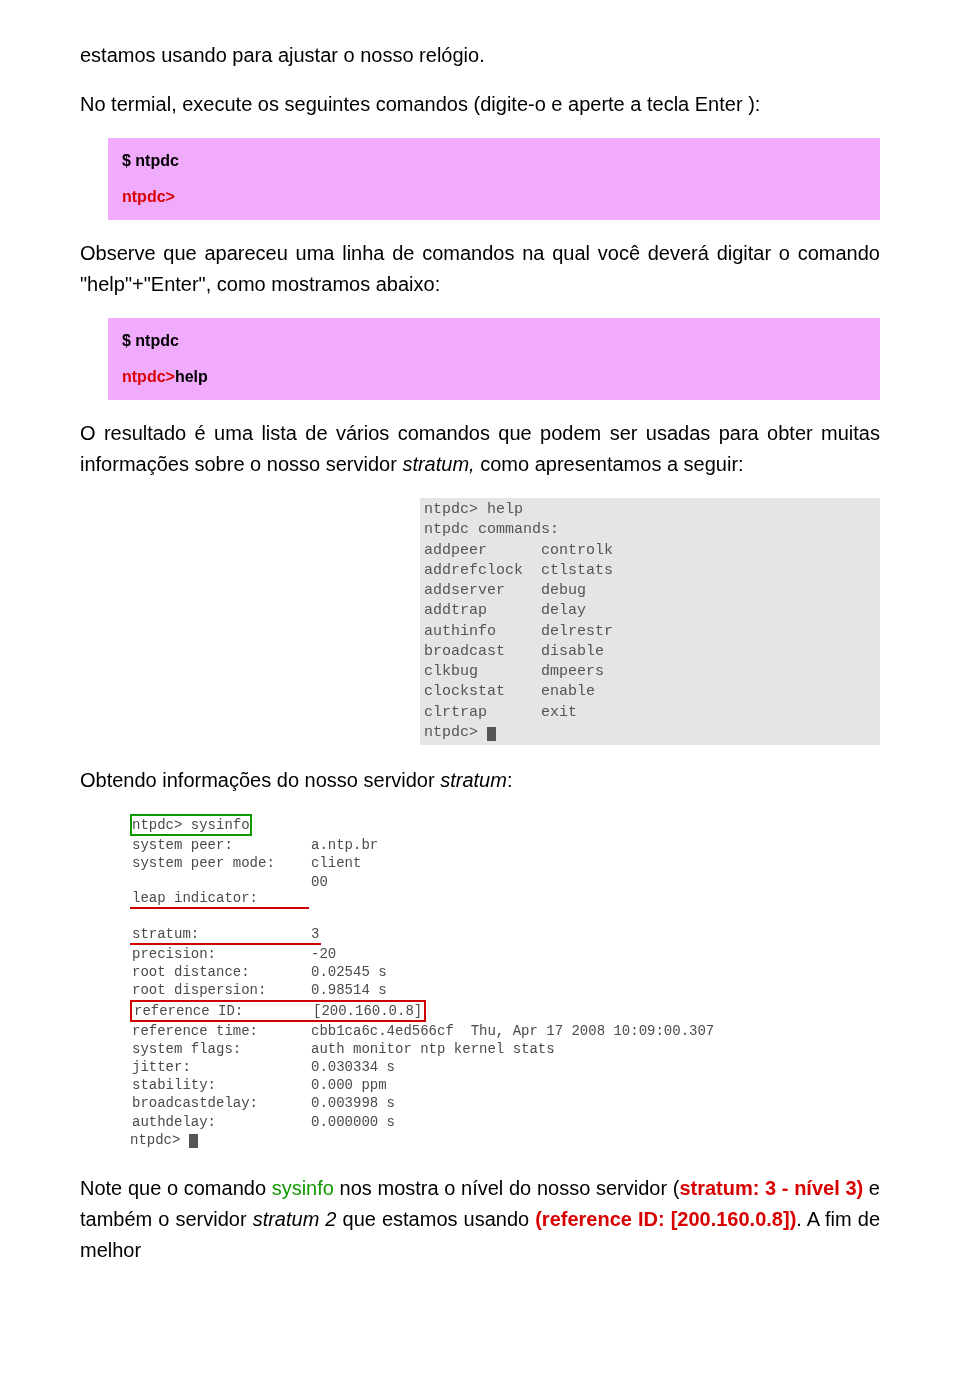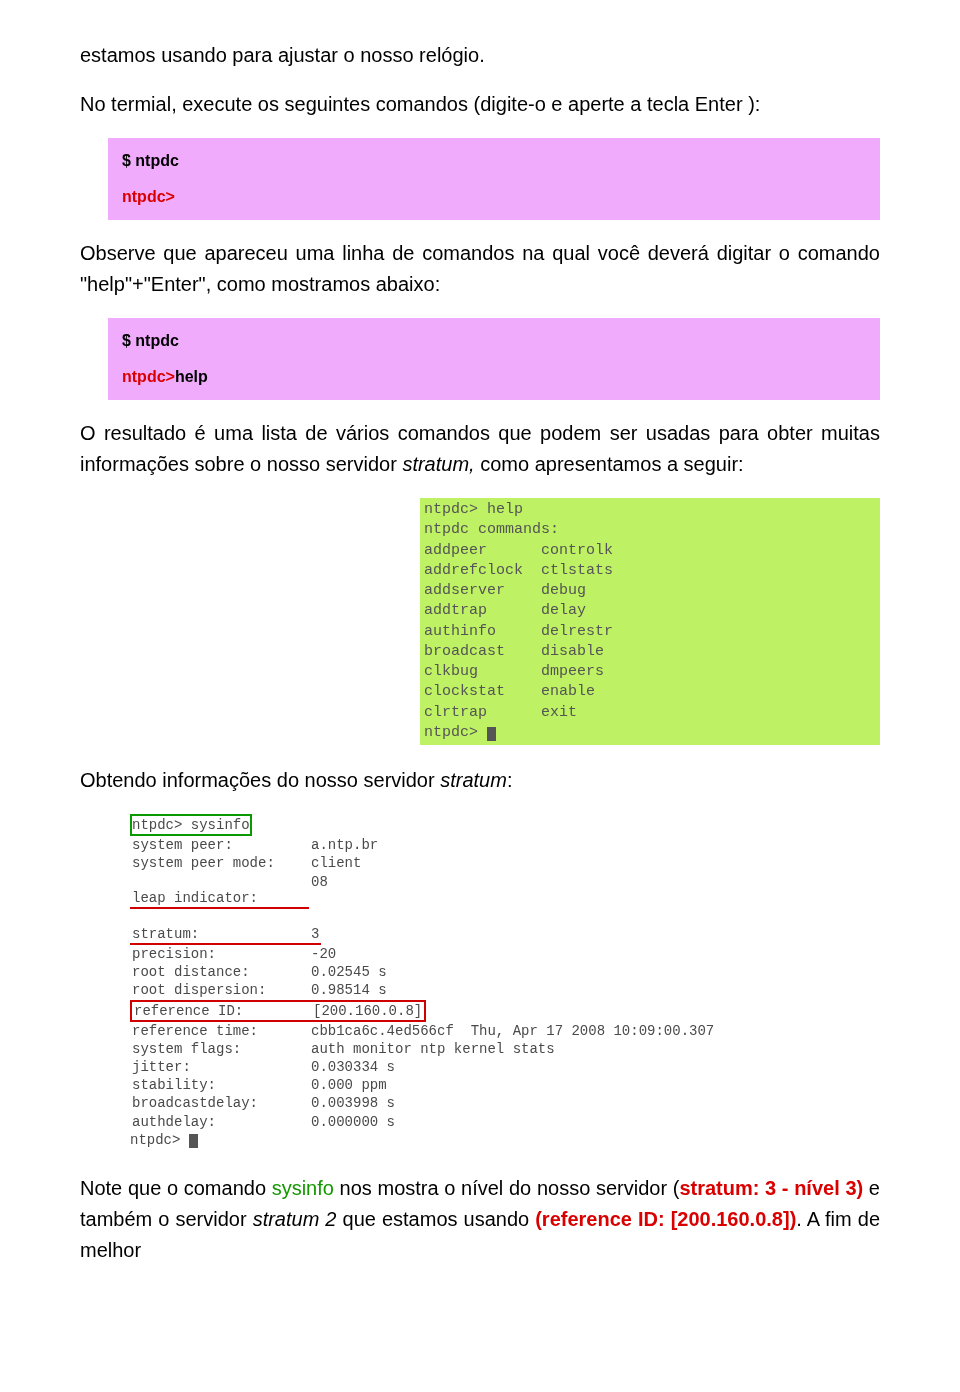--- a/index.html
+++ b/index.html
@@ -27,21 +27,21 @@
     font-family: Arial, Helvetica, sans-serif;
   }
   .code-line {
     margin: 4px 0;
   }
   .bold { font-weight: bold; }
   .green { color: #129900; font-weight: normal;}
   .redbold { color: #d90000; font-weight: bold; }
   .italic { font-style: italic; }
   .terminal-screenshot {
-    background: #bef264;
+    background: #e5e5e5;
     font-family: "Courier New", monospace;
     font-size: 15px;
     color: #555555;
     padding: 2px 4px;
     white-space: pre;
     margin: 10px 0 20px 340px;
     line-height: 1.35;
   }
   .sysinfo-wrap {
     margin: 14px 0 24px 50px;
@@ -130,21 +130,21 @@
 ntpdc&gt; </span><span class="cursor-block"></span></div>
 
   <p class="para">
     <span>Obtendo informações do nosso servidor </span><span class="italic">stratum</span><span>:</span>
   </p>
 
   <div class="sysinfo-wrap">
     <div><span class="box-green">ntpdc&gt; sysinfo</span></div>
     <div class="sysinfo-row"><span class="sysinfo-label">system peer:</span><span class="sysinfo-value">a.ntp.br</span></div>
     <div class="sysinfo-row"><span class="sysinfo-label">system peer mode:</span><span class="sysinfo-value">client</span></div>
-    <div class="sysinfo-row"><span class="sysinfo-label underline-red">leap indicator:</span><span class="sysinfo-value">08</span></div>
+    <div class="sysinfo-row"><span class="sysinfo-label underline-red">leap indicator:</span><span class="sysinfo-value">00</span></div>
     <div class="sysinfo-row"><span class="sysinfo-label underline-red">stratum:</span><span class="sysinfo-value underline-red">3</span></div>
     <div class="sysinfo-row"><span class="sysinfo-label">precision:</span><span class="sysinfo-value">-20</span></div>
     <div class="sysinfo-row"><span class="sysinfo-label">root distance:</span><span class="sysinfo-value">0.02545 s</span></div>
     <div class="sysinfo-row"><span class="sysinfo-label">root dispersion:</span><span class="sysinfo-value">0.98514 s</span></div>
     <div class="sysinfo-row box-red-row"><span class="sysinfo-label">reference ID:</span><span class="sysinfo-value">[200.160.0.8]</span></div>
     <div class="sysinfo-row"><span class="sysinfo-label">reference time:</span><span class="sysinfo-value">cbb1ca6c.4ed566cf  Thu, Apr 17 2008 10:09:00.307</span></div>
     <div class="sysinfo-row"><span class="sysinfo-label">system flags:</span><span class="sysinfo-value">auth monitor ntp kernel stats</span></div>
     <div class="sysinfo-row"><span class="sysinfo-label">jitter:</span><span class="sysinfo-value">0.030334 s</span></div>
     <div class="sysinfo-row"><span class="sysinfo-label">stability:</span><span class="sysinfo-value">0.000 ppm</span></div>
     <div class="sysinfo-row"><span class="sysinfo-label">broadcastdelay:</span><span class="sysinfo-value">0.003998 s</span></div>

